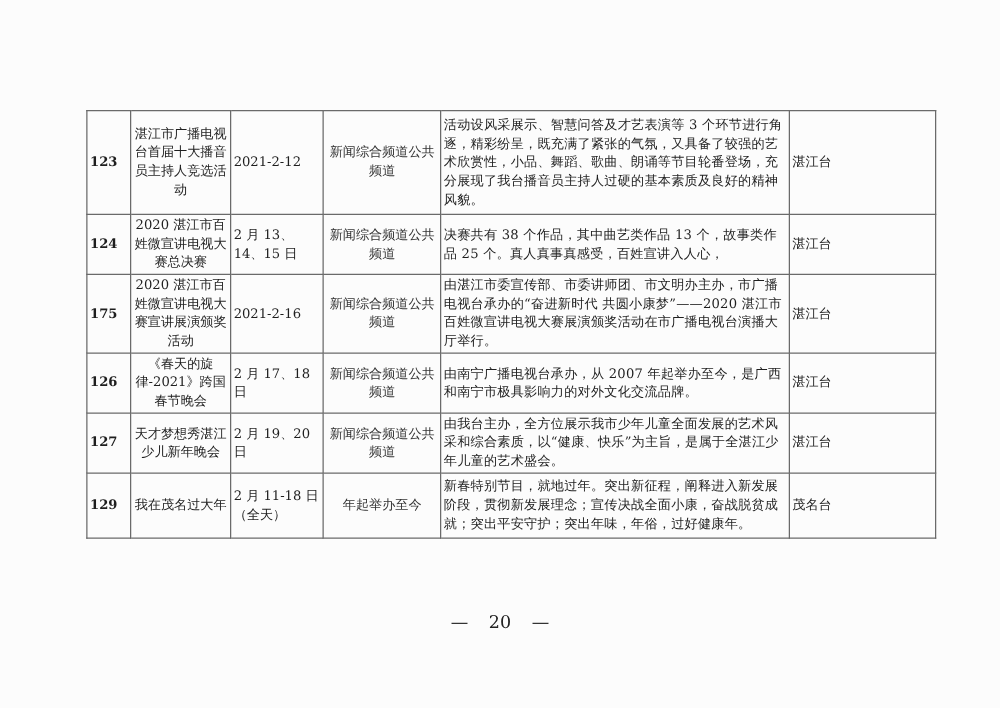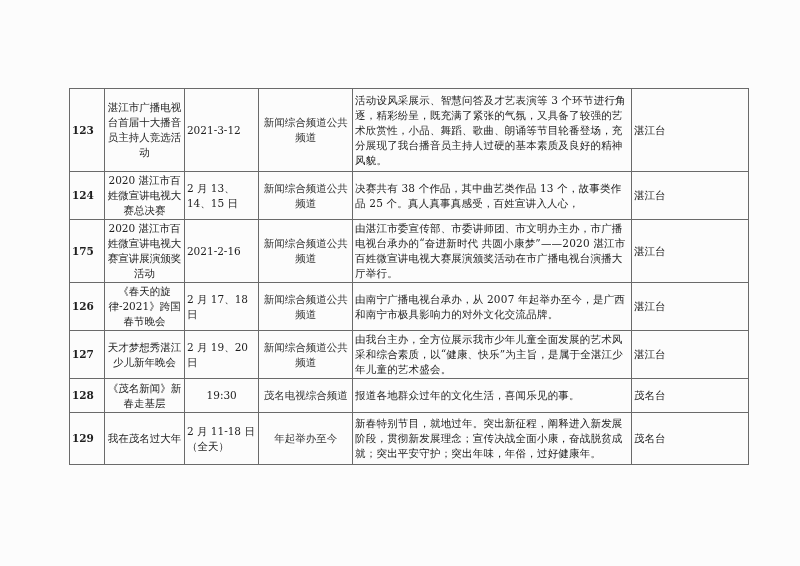--- a/index.html
+++ b/index.html
@@ -39,21 +39,21 @@
       <col style="width:75px">
       <col style="width:70px">
       <col style="width:88px">
       <col style="width:262px">
       <col style="width:110px">
     </colgroup>
     <tbody>
       <tr style="height:83px">
         <td class="c-num">123</td>
         <td class="c-title">湛江市广播电视台首届十大播音员主持人竞选活动</td>
-        <td class="c-date">2021-3-12</td>
+        <td class="c-date">2021-2-12</td>
         <td class="c-chan">新闻综合频道公共频道</td>
         <td class="c-desc">活动设风采展示、智慧问答及才艺表演等 3 个环节进行角逐，精彩纷呈，既充满了紧张的气氛，又具备了较强的艺术欣赏性，小品、舞蹈、歌曲、朗诵等节目轮番登场，充分展现了我台播音员主持人过硬的基本素质及良好的精神风貌。</td>
         <td class="c-station">湛江台</td>
       </tr>
       <tr style="height:42px">
         <td class="c-num">124</td>
         <td class="c-title">2020 湛江市百姓微宣讲电视大赛总决赛</td>
         <td class="c-date">2 月 13、14、15 日</td>
         <td class="c-chan">新闻综合频道公共频道</td>
         <td class="c-desc">决赛共有 38 个作品，其中曲艺类作品 13 个，故事类作品 25 个。真人真事真感受，百姓宣讲入人心，</td>
@@ -76,32 +76,29 @@
         <td class="c-station">湛江台</td>
       </tr>
       <tr style="height:46px">
         <td class="c-num">127</td>
         <td class="c-title">天才梦想秀湛江少儿新年晚会</td>
         <td class="c-date">2 月 19、20 日</td>
         <td class="c-chan">新闻综合频道公共频道</td>
         <td class="c-desc">由我台主办，全方位展示我市少年儿童全面发展的艺术风采和综合素质，以“健康、快乐”为主旨，是属于全湛江少年儿童的艺术盛会。</td>
         <td class="c-station">湛江台</td>
       </tr>
-      <tr style="height:34px">
-        <td class="c-num">128</td>
-        <td class="c-title">《茂名新闻》新春走基层</td>
-        <td class="c-date center">19:30</td>
-        <td class="c-chan">茂名电视综合频道</td>
-        <td class="c-desc">报道各地群众过年的文化生活，喜闻乐见的事。</td>
-        <td class="c-station">茂名台</td>
-      </tr>
       <tr style="height:52px">
         <td class="c-num">129</td>
         <td class="c-title">我在茂名过大年</td>
         <td class="c-date">2 月 11-18 日（全天）</td>
         <td class="c-chan">年起举办至今</td>
         <td class="c-desc">新春特别节目，就地过年。突出新征程，阐释进入新发展阶段，贯彻新发展理念；宣传决战全面小康，奋战脱贫成就；突出平安守护；突出年味，年俗，过好健康年。</td>
         <td class="c-station">茂名台</td>
       </tr>
     </tbody>
   </table>
 
+  <div class="page-num">
+    <span>—</span>
+    <span>20</span>
+    <span>—</span>
+  </div>
 </div>
 
 </body></html>

